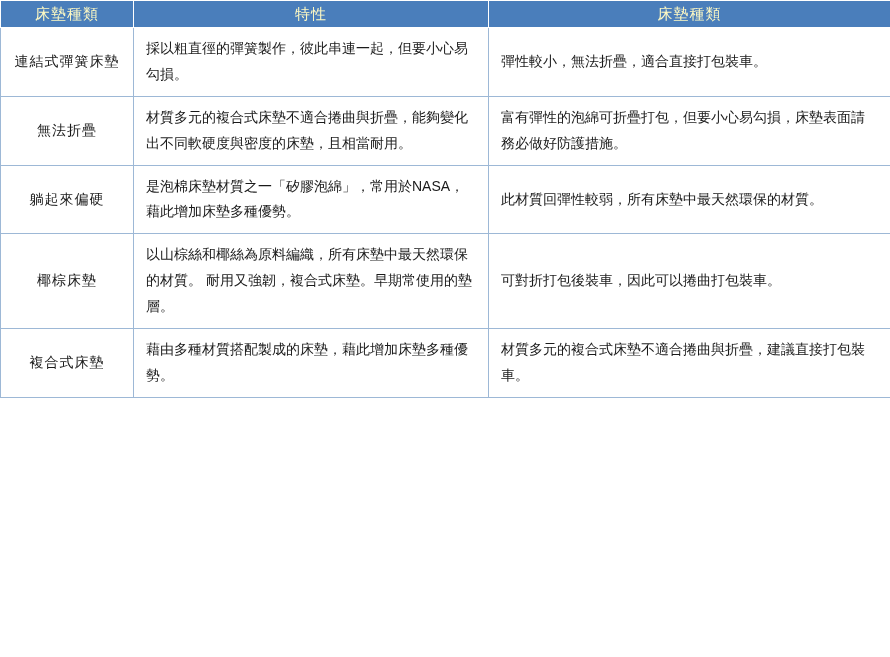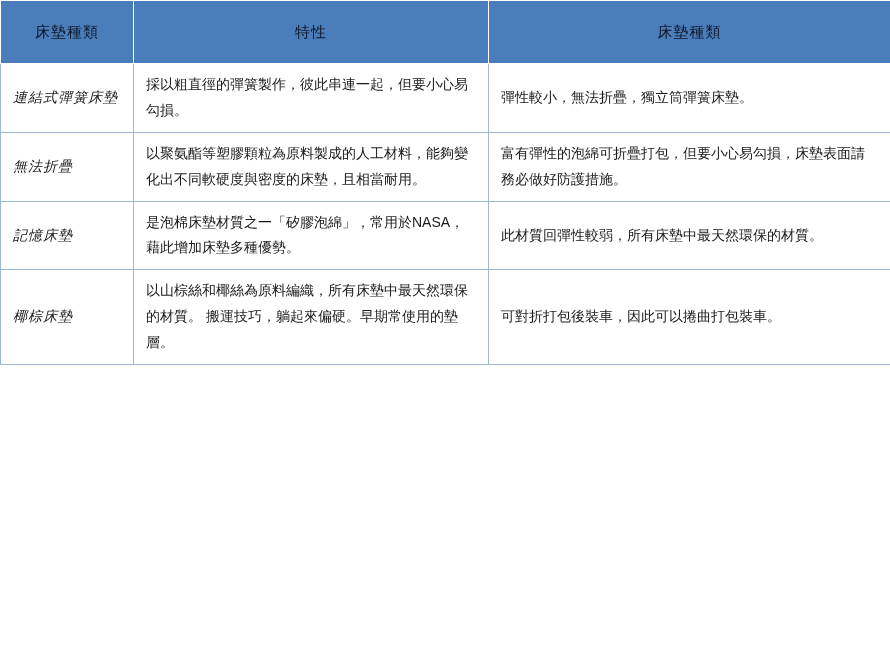--- a/index.html
+++ b/index.html
@@ -14,42 +14,41 @@
     color: #1a1a1a;
     overflow: hidden;
   }
   table.mattress-table {
     border-collapse: collapse;
     width: 890px;
     table-layout: fixed;
   }
   table.mattress-table th {
     background: #4a7ebb;
-    color: #0f172a;
+    color: #fef9c3;
     font-size: 15px;
     font-weight: normal;
     text-align: center;
     vertical-align: middle;
-    padding: 18px 6px;
+    padding: 0 6px;
     border: 1px solid #ffffff;
     letter-spacing: 1px;
     height: 26px;
   }
   table.mattress-table td {
     border: 1px solid #9db8d6;
     vertical-align: middle;
     font-size: 14px;
     line-height: 1.85;
     color: #1a1a1a;
     padding: 8px 12px;
   }
   td.cell-type {
-    text-align: left;
+    text-align: center;
     letter-spacing: 1px;
-    font-style: italic;
   }
   td.cell-feature,
   td.cell-tips {
     text-align: left;
   }
   col.col-type { width: 133px; }
   col.col-feature { width: 355px; }
   col.col-tips { width: 402px; }
 </style>
 </head>
@@ -65,31 +64,36 @@
     <tr>
       <th>床墊種類</th>
       <th>特性</th>
       <th>床墊種類</th>
     </tr>
   </thead>
   <tbody>
     <tr>
       <td class="cell-type">連結式彈簧床墊</td>
       <td class="cell-feature">採以粗直徑的彈簧製作，彼此串連一起，但要小心易勾損。</td>
-      <td class="cell-tips">彈性較小，無法折疊，獨立筒彈簧床墊。</td>
+      <td class="cell-tips">彈性較小，無法折疊，適合直接打包裝車。</td>
     </tr>
     <tr>
       <td class="cell-type">無法折疊</td>
-      <td class="cell-feature">以聚氨酯等塑膠顆粒為原料製成的人工材料，能夠變化出不同軟硬度與密度的床墊，且相當耐用。</td>
+      <td class="cell-feature">材質多元的複合式床墊不適合捲曲與折疊，能夠變化出不同軟硬度與密度的床墊，且相當耐用。</td>
       <td class="cell-tips">富有彈性的泡綿可折疊打包，但要小心易勾損，床墊表面請務必做好防護措施。</td>
     </tr>
     <tr>
-      <td class="cell-type">記憶床墊</td>
+      <td class="cell-type">躺起來偏硬</td>
       <td class="cell-feature">是泡棉床墊材質之一「矽膠泡綿」，常用於NASA，藉此增加床墊多種優勢。</td>
       <td class="cell-tips">此材質回彈性較弱，所有床墊中最天然環保的材質。</td>
     </tr>
     <tr>
       <td class="cell-type">椰棕床墊</td>
-      <td class="cell-feature">以山棕絲和椰絲為原料編織，所有床墊中最天然環保的材質。 搬運技巧，躺起來偏硬。早期常使用的墊層。</td>
+      <td class="cell-feature">以山棕絲和椰絲為原料編織，所有床墊中最天然環保的材質。 耐用又強韌，複合式床墊。早期常使用的墊層。</td>
       <td class="cell-tips">可對折打包後裝車，因此可以捲曲打包裝車。</td>
+    </tr>
+    <tr>
+      <td class="cell-type">複合式床墊</td>
+      <td class="cell-feature">藉由多種材質搭配製成的床墊，藉此增加床墊多種優勢。</td>
+      <td class="cell-tips">材質多元的複合式床墊不適合捲曲與折疊，建議直接打包裝車。</td>
     </tr>
   </tbody>
 </table>
 
 </body></html>

